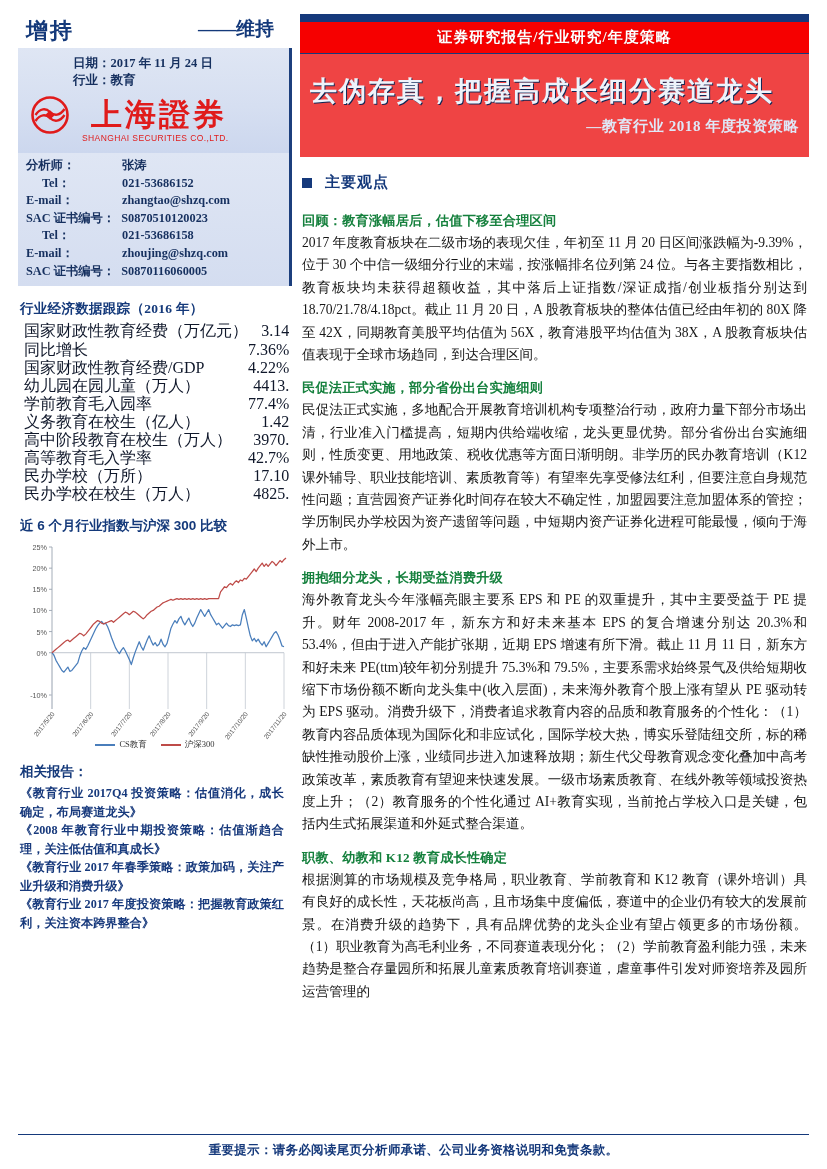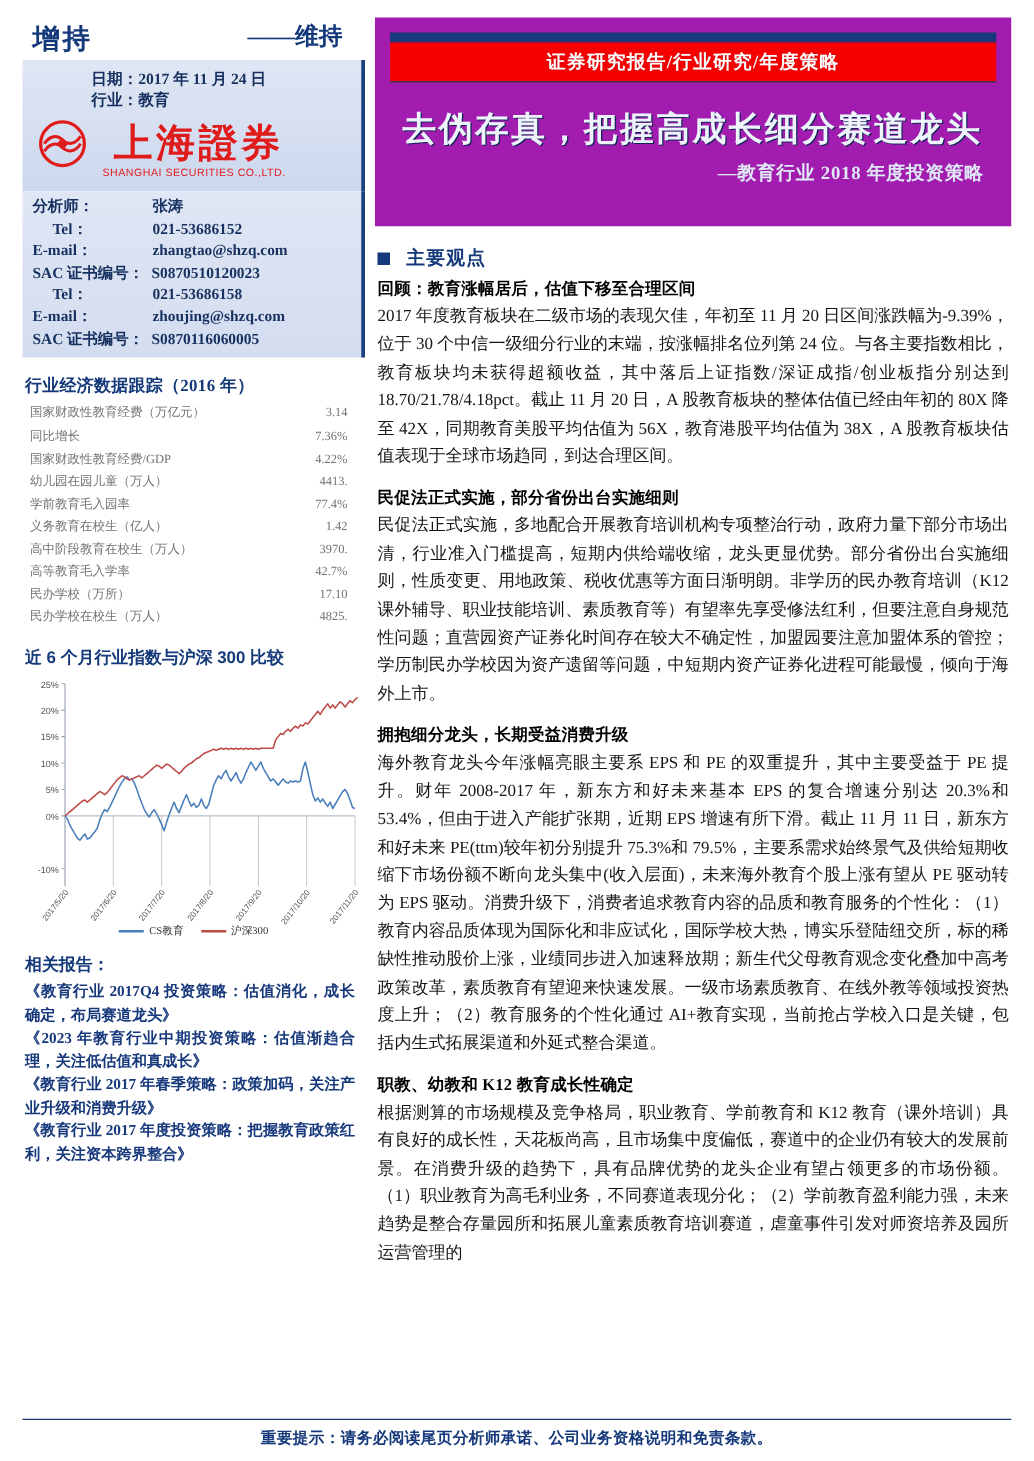--- a/index.html
+++ b/index.html
@@ -85,21 +85,21 @@
   .an-val{flex:1;}
   .an-row.wide .an-label{width:auto;flex:0 0 auto;margin-right:6px;}
 
   .sec-title{
     font-size:13.5px;font-weight:bold;color:#14397a;
     margin:14px 0 4px 2px;letter-spacing:.3px;
     font-family:"Liberation Serif",serif;
   }
   .data-table{width:100%;border-collapse:collapse;}
   .data-table td{
-    font-size:10px;color:#737373;
+    font-size:16px;color:#0f172a;
     padding:1.3px 0;line-height:15.5px;
     font-family:"Liberation Serif",serif;
   }
   .data-table td.k{padding-left:6px;white-space:nowrap;}
   .data-table td.v{text-align:right;padding-right:14px;white-space:nowrap;}
 
   
   .chart-title{
     font-size:13.5px;font-weight:bold;color:#14397a;
     margin:14px 0 2px 2px;
@@ -125,22 +125,22 @@
     font-family:"Liberation Serif",serif;
   }
 
   
   .right-col{
     flex:1;min-width:0;
     display:flex;flex-direction:column;
     padding-left:8px;
   }
   .hdr{
-    background:#a21caf;
-    padding:12px;margin-bottom:6px;
+    background:#ef4444;
+    padding:0;margin-bottom:6px;
     position:relative;
   }
   .hdr-topline{height:7px;background:#15397b;}
   .hdr-red{
     background:#f60000;
     height:31px;
     display:flex;align-items:center;justify-content:center;
     border-top:1px solid #15397b;
     border-bottom:1px solid #15397b;
   }
@@ -166,31 +166,31 @@
   .hdr-sub{
     color:#dfe8f7;font-size:15px;font-weight:bold;
     letter-spacing:.6px;margin-top:7px;
     align-self:flex-end;
     font-family:"Liberation Serif",serif;
     white-space:nowrap;
   }
 
   .main-points{
     display:flex;align-items:center;gap:13px;
-    margin:10px 0 6px 2px;
+    margin:10px 0 20px 2px;
   }
   .mp-square{
     width:10px;height:10px;background:#15397b;display:inline-block;
   }
   .mp-label{
     font-size:15px;font-weight:bold;color:#15397b;
     letter-spacing:1px;font-family:"Liberation Serif",serif;
   }
   .sub-head{
-    font-size:13.2px;font-weight:bold;color:#000000;
+    font-size:13.2px;font-weight:bold;color:#15803d;
     margin:0 0 2px 2px;letter-spacing:.2px;
     font-family:"Liberation Serif",serif;
   }
   .para{
     font-size:13.6px;color:#151515;
     line-height:22.4px;
     text-align:justify;
     text-justify:inter-ideograph;
     margin:0 2px 13px 2px;
     font-family:"Liberation Serif",serif;
@@ -363,21 +363,21 @@
         </span>
         <span class="lg-item">
           <span class="lg-line" id="lg1" style="background: rgb(190, 75, 72);"></span>
           <span>沪深300</span>
         </span>
       </div>
 
       <div class="rel-title">相关报告：</div>
       <div id="related-list">
           <div class="rel-item">《教育行业 2017Q4 投资策略：估值消化，成长确定，布局赛道龙头》</div>
-          <div class="rel-item">《2023 年教育行业中期投资策略：估值渐趋合理，关注低估值和真成长》</div>
+          <div class="rel-item">《2008 年教育行业中期投资策略：估值渐趋合理，关注低估值和真成长》</div>
           <div class="rel-item">《教育行业 2017 年春季策略：政策加码，关注产业升级和消费升级》</div>
           <div class="rel-item">《教育行业 2017 年度投资策略：把握教育政策红利，关注资本跨界整合》</div>
         </div>
     </div>
 
     <div class="right-col">
 
       <div class="hdr">
         <div class="hdr-topline"></div>
         <div class="hdr-red">

